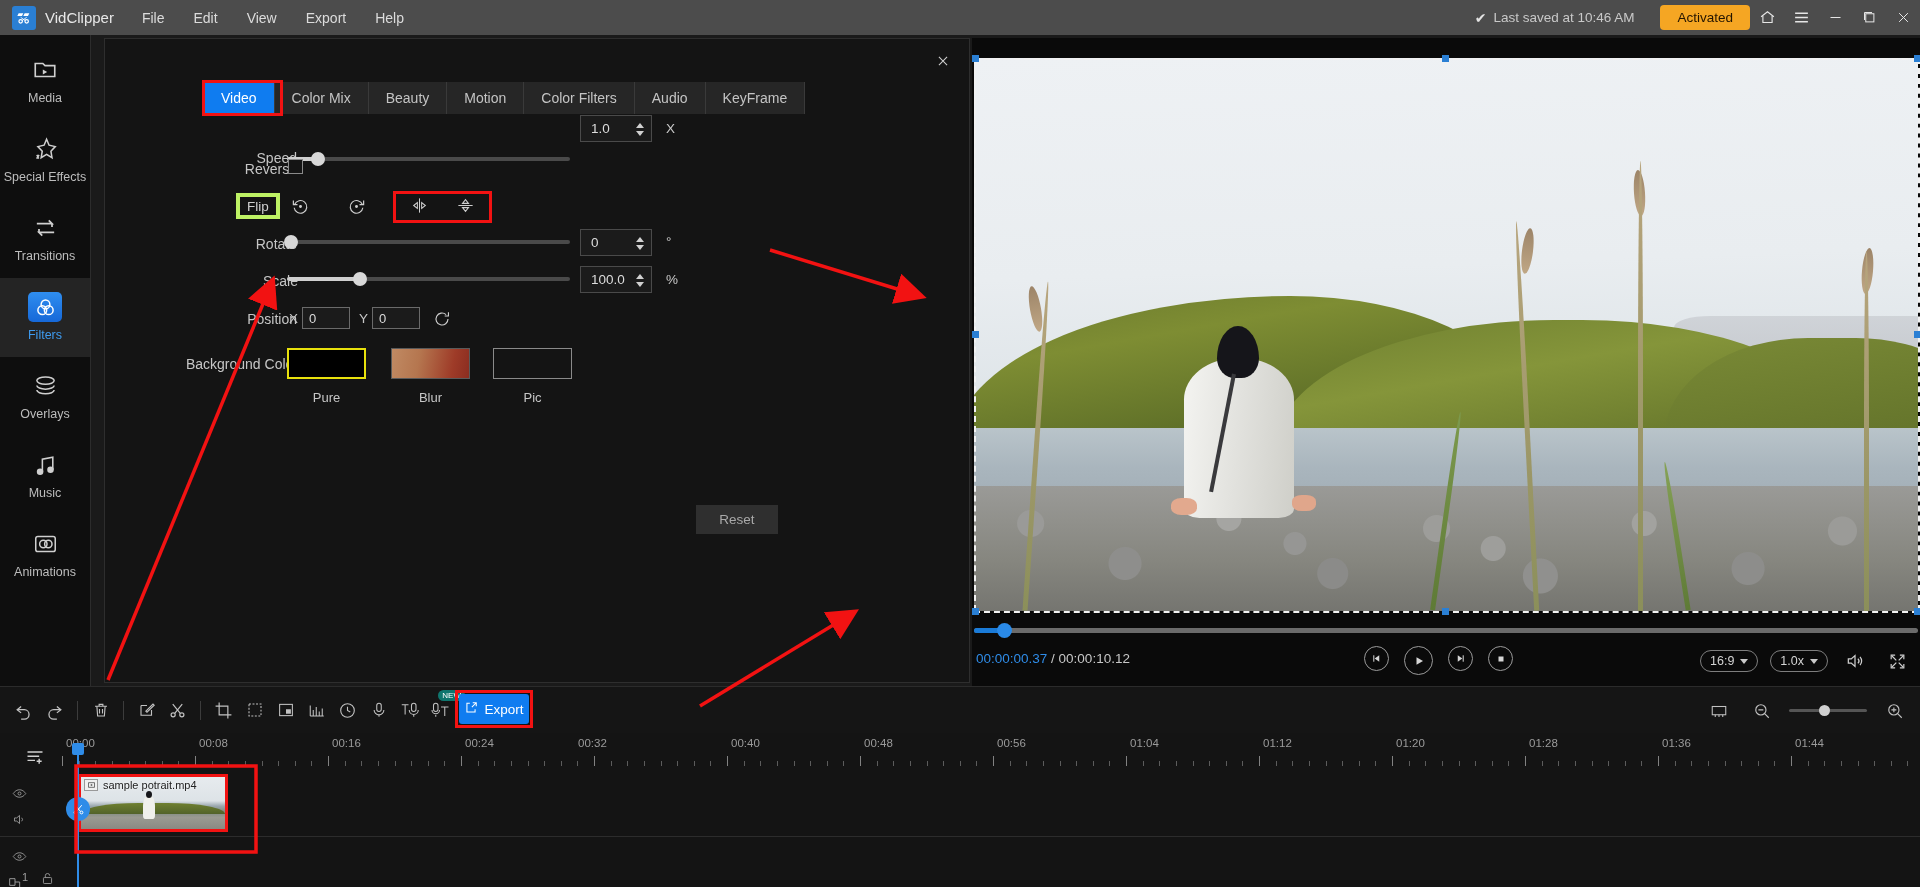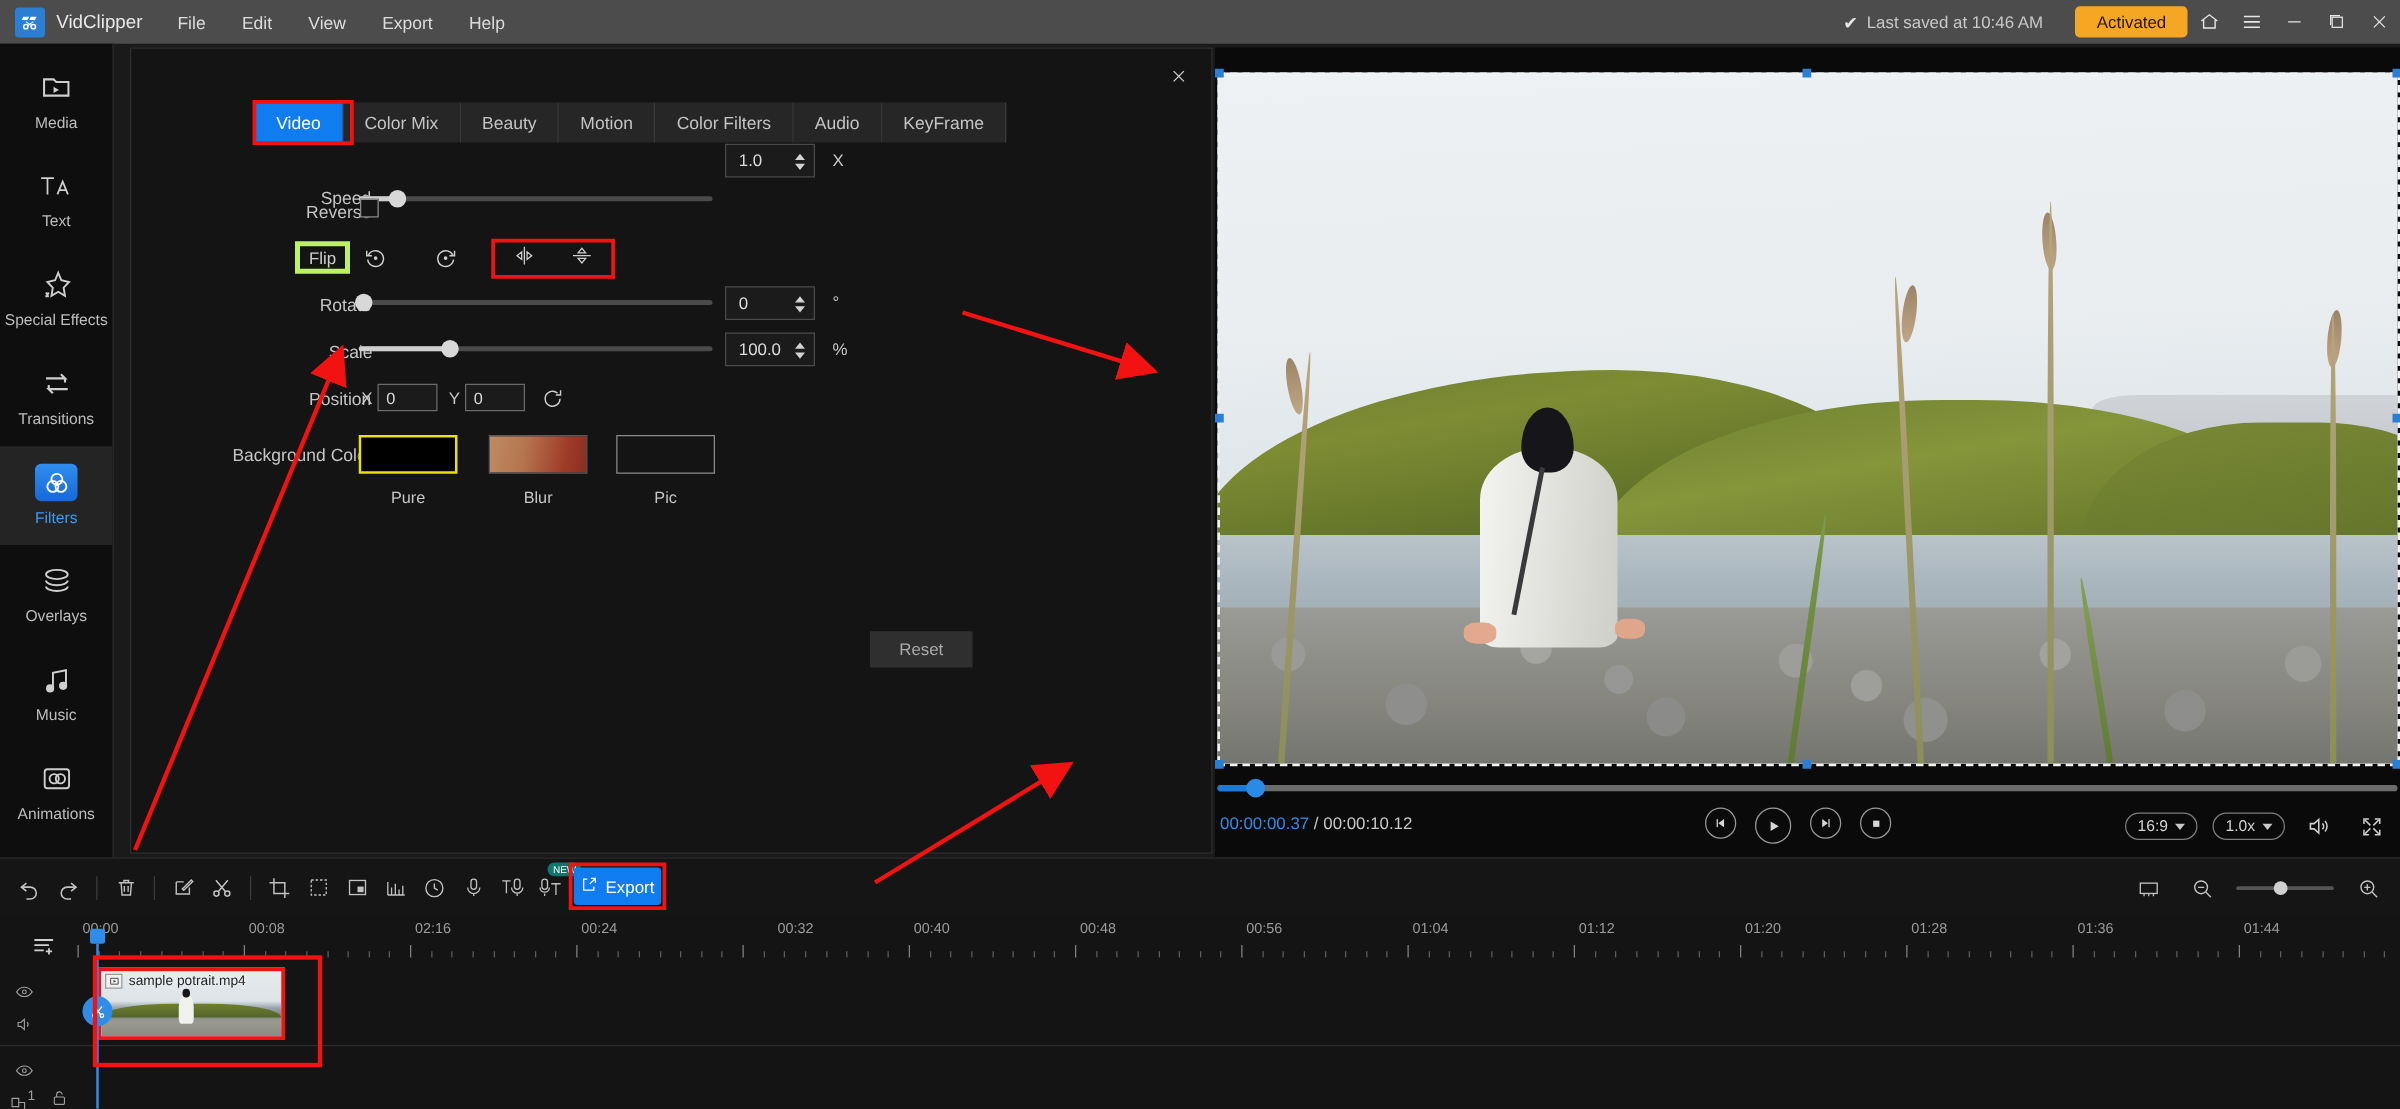--- a/index.html
+++ b/index.html
@@ -369,29 +369,20 @@
     <div class="sb-item">
       <span class="ic">
         <svg width="26" height="26" viewBox="0 0 24 24" fill="none" stroke="currentColor" stroke-width="1.5">
           <path d="M3 6h7l2 2h9v10H3z"></path>
             <path d="M10 11.5l4 2.3-4 2.3z" fill="currentColor" stroke="none"></path>
         </svg>
       </span>
       <span class="lbl">Media</span>
     </div>
 
-    <div class="sb-item">
-      <span class="ic">
-        <svg width="28" height="26" viewBox="0 0 30 24" fill="none" stroke="currentColor" stroke-width="1.5">
-          <path d="M2 5h11M7.5 5v14"></path>
-            <path d="M16 19l4.5-11L25 19M17.6 15.4h5.8"></path>
-        </svg>
-      </span>
-      <span class="lbl">Text</span>
-    </div>
 
     <div class="sb-item">
       <span class="ic">
         <svg width="27" height="26" viewBox="0 0 24 24" fill="none" stroke="currentColor" stroke-width="1.4">
           <path d="M13 3l2.3 5.5L21 9.8l-4 4.2 1 6-5-3-5 3 1-6-4-4.2 5.7-1.3z"></path>
           <path d="M4 17.5l1 1.8 1-1.8M3.5 20.3h2.6"></path>
         </svg>
       </span>
       <span class="lbl">Special Effects</span>
     </div>
@@ -803,23 +794,23 @@
         <svg width="22" height="20" viewBox="0 0 24 24" fill="none" stroke="currentColor" stroke-width="1.7">
           <path d="M3 6h18M3 11h14M3 16h9"></path>
             <path d="M17 14v6M14 17h6"></path>
         </svg>
       </div>
     </div>
 
     <div class="ruler">
       <div class="tick-lbl" style="left:4px;">00:00</div>
       <div class="tick-lbl" style="left:137px;">00:08</div>
-      <div class="tick-lbl" style="left:270px;">02:16</div>
+      <div class="tick-lbl" style="left:270px;">00:16</div>
       <div class="tick-lbl" style="left:403px;">00:24</div>
-      <div class="tick-lbl" style="left:560px;">00:32</div>
+      <div class="tick-lbl" style="left:516px;">00:32</div>
       <div class="tick-lbl" style="left:669px;">00:40</div>
       <div class="tick-lbl" style="left:802px;">00:48</div>
       <div class="tick-lbl" style="left:935px;">00:56</div>
       <div class="tick-lbl" style="left:1068px;">01:04</div>
       <div class="tick-lbl" style="left:1201px;">01:12</div>
       <div class="tick-lbl" style="left:1334px;">01:20</div>
       <div class="tick-lbl" style="left:1467px;">01:28</div>
       <div class="tick-lbl" style="left:1600px;">01:36</div>
       <div class="tick-lbl" style="left:1733px;">01:44</div>
       <div id="ticks">

